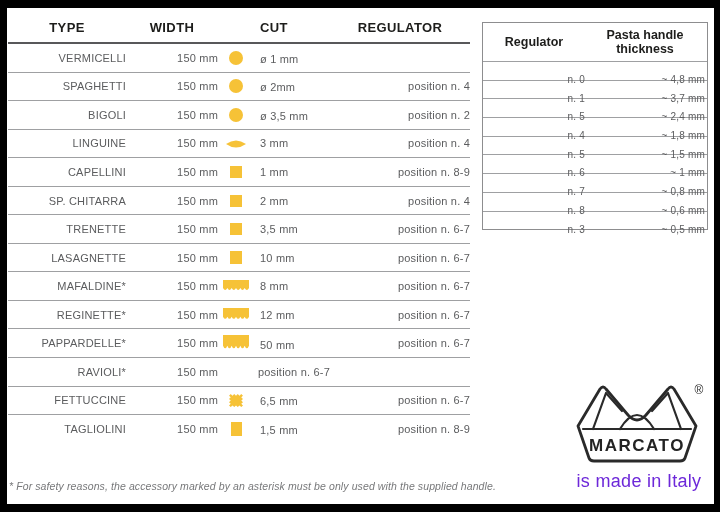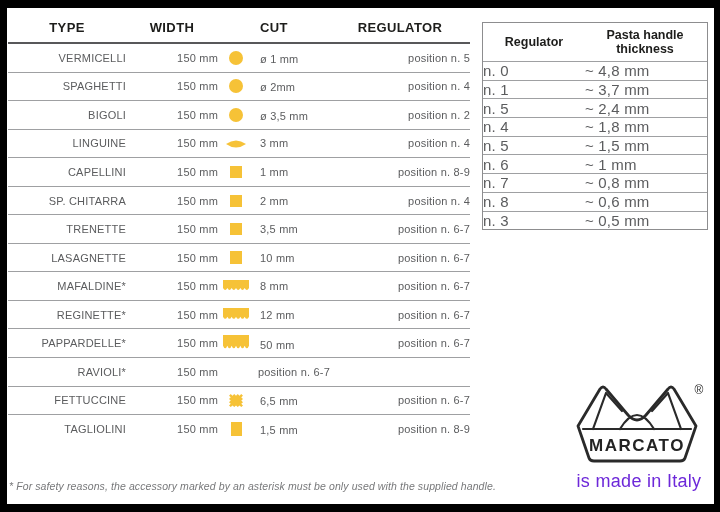--- a/index.html
+++ b/index.html
@@ -33,21 +33,21 @@
   .sh-rect-tall{width:11px;height:14px;background:var(--yl);}
   .shape svg{display:block;}
   .shape path{fill:var(--yl);}
 
   
   .reg-table{position:absolute;left:475px;top:14px;width:226px;border:1px solid #8D8D8F;background:#fff;}
   .rt-head{display:grid;grid-template-columns:102px 120px;align-items:center;min-height:38px;}
   .rt-head .h{font-weight:bold;font-size:12.5px;color:var(--ink);text-align:center;line-height:1.15;}
   .rt-row{display:grid;grid-template-columns:102px 120px;align-items:center;height:18.7px;
           border-top:1px solid var(--line);}
-  .rt-row .c{font-size:15px;color:var(--gray);text-align:left;letter-spacing:.2px;}
+  .rt-row .c{font-size:10px;color:var(--gray);text-align:right;letter-spacing:.2px;margin-top:12px;}
 
   
   .footnote{position:absolute;left:2px;top:472px;font-size:10.5px;font-style:italic;
             color:#77787A;letter-spacing:.1px;}
 
   
   .brand{position:absolute;left:552px;top:373px;width:160px;text-align:center;}
   .brand svg{display:block;margin:0 auto;}
   .tagline{margin-top:6px;font-size:18px;color:#6d28d9;letter-spacing:.3px;}
 </style>
@@ -66,21 +66,20 @@
 
     <div class="mt-row">
       <div class="c">VERMICELLI</div>
       <div class="c">150 mm</div>
       <div class="c cut">
           <span class="icon-box">
             <span class="shape sh-circle"></span>
           </span>
           <span class="cut-label">ø 1 mm</span>
         </div>
-      <div class="c">position n. 5</div>
     </div>
 
     <div class="mt-row">
       <div class="c">SPAGHETTI</div>
       <div class="c">150 mm</div>
       <div class="c cut">
           <span class="icon-box">
             <span class="shape sh-circle"></span>
           </span>
           <span class="cut-label">ø 2mm</span>

